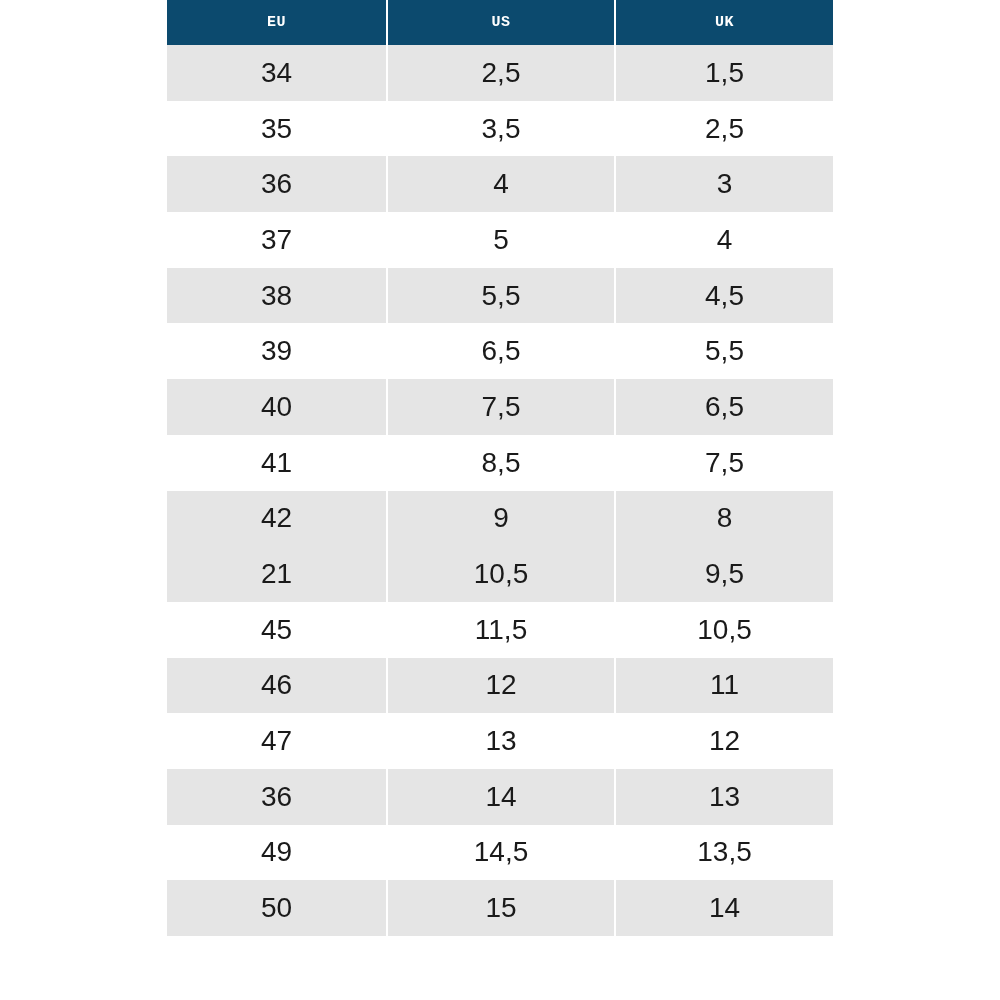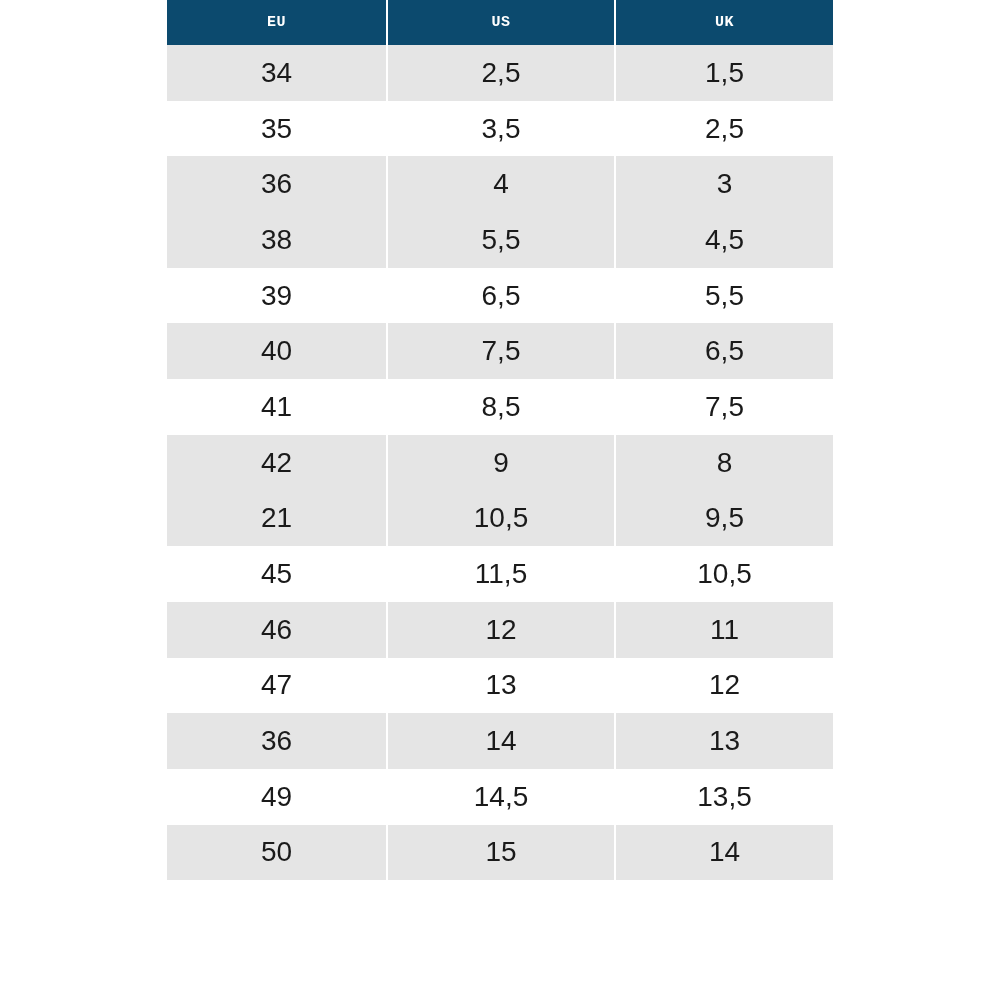--- a/index.html
+++ b/index.html
@@ -89,20 +89,25 @@
         <tr class="row-plain">
           <td>35</td>
           <td>3,5</td>
           <td>2,5</td>
         </tr>
         <tr class="row-shaded">
           <td>36</td>
           <td>4</td>
           <td>3</td>
         </tr>
+        <tr class="row-plain">
+          <td>37</td>
+          <td>5</td>
+          <td>4</td>
+        </tr>
         <tr class="row-shaded">
           <td>38</td>
           <td>5,5</td>
           <td>4,5</td>
         </tr>
         <tr class="row-plain">
           <td>39</td>
           <td>6,5</td>
           <td>5,5</td>
         </tr>

